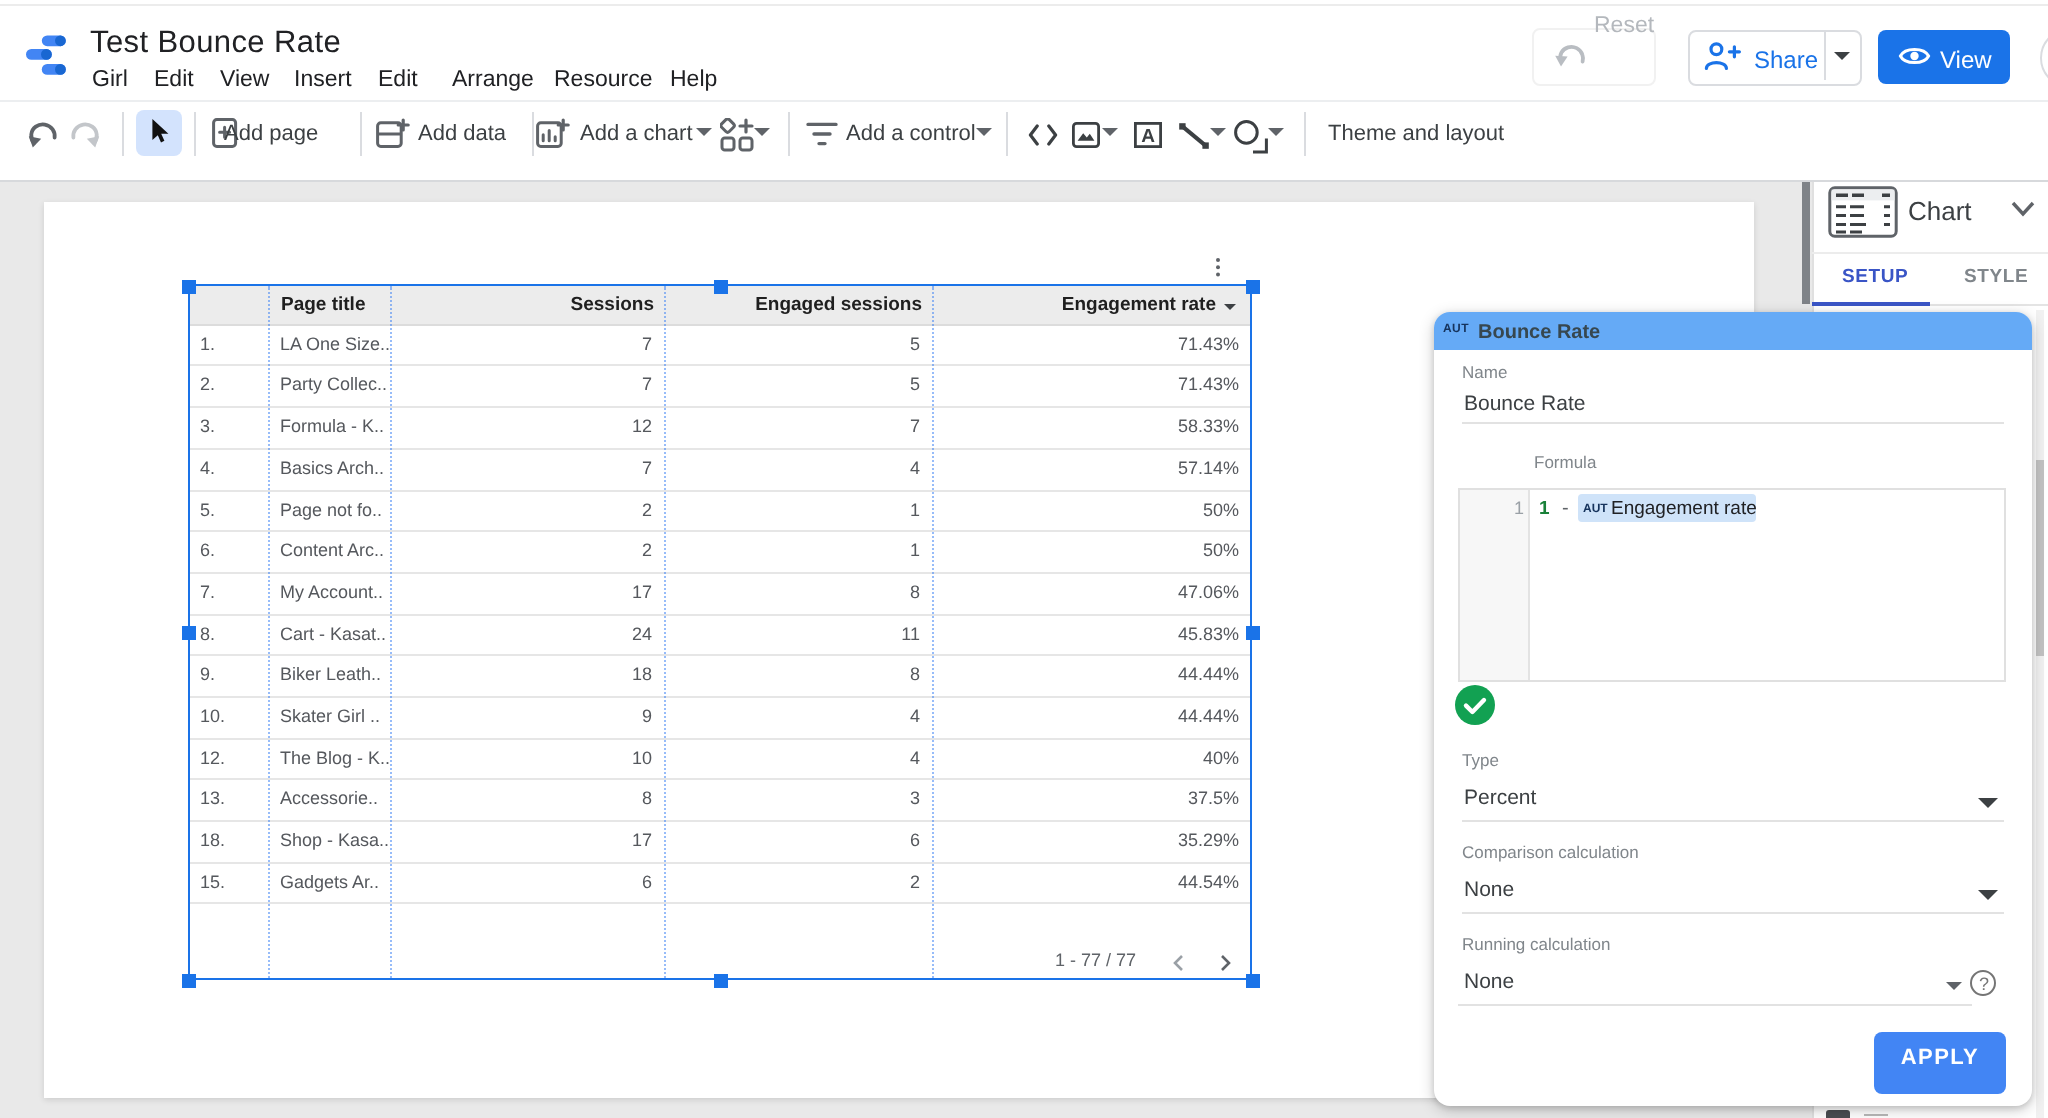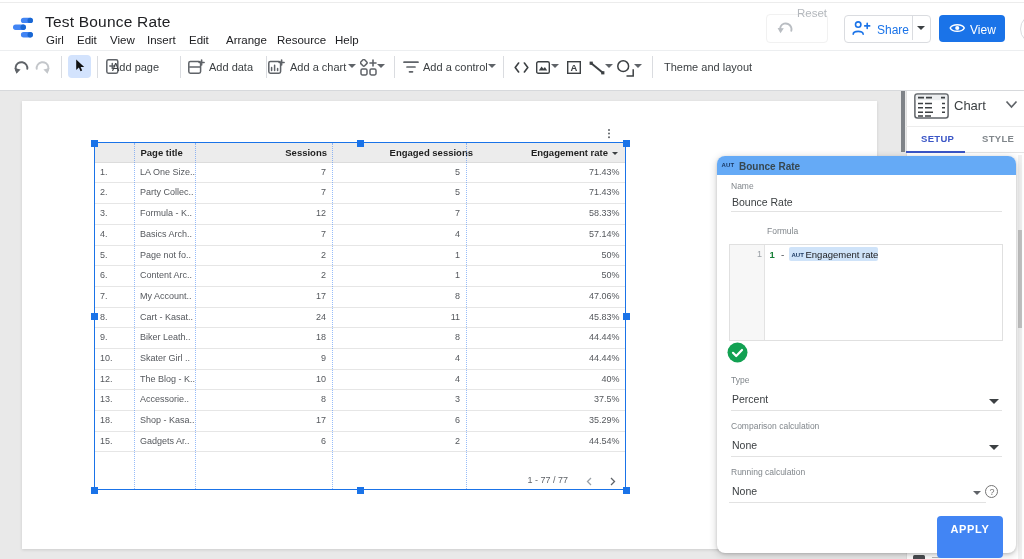--- a/index.html
+++ b/index.html
@@ -156,21 +156,21 @@
   <div class="abs" style="left:22px;top:101px;width:855px;height:448px;background:#fff;box-shadow:0 1px 3px rgba(0,0,0,.12);"></div>
 
   <div class="abs" style="left:900.5px;top:91px;width:4.5px;height:61px;background:#7f8388;"></div>
 
   <div class="abs" style="left:608px;top:129px;width:2.4px;height:2.4px;border-radius:50%;background:#5f6368;box-shadow:0 3.6px 0 #5f6368,0 7.2px 0 #5f6368;"></div>
 
   <div class="abs" id="tbl" style="left:94px;top:142.3px;width:532px;height:348.2px;border:1.6px solid #1a73e8;background:#fff;box-sizing:border-box;font-size:9px;color:#55585d;">
     <div class="abs" style="left:0;top:0;width:100%;height:19.5px;background:#ececec;border-bottom:1px solid #dcdcdc;box-sizing:border-box;"></div>
     <div class="abs hdr" style="left:45.5px;top:0;">Page title</div>
     <div class="abs hdr" style="right:298px;top:0;">Sessions</div>
-    <div class="abs hdr" style="right:152px;top:0;">Engaged sessions</div>
+    <div class="abs hdr" style="right:164px;top:0;">Engaged sessions</div>
     <div class="abs hdr" style="right:17px;top:0;">Engagement rate</div>
     <div class="abs" style="right:7.5px;top:8.5px;width:0;height:0;border-left:3px solid transparent;border-right:3px solid transparent;border-top:3.5px solid #3c4043;"></div>
     <div id="rows" class="abs" style="left:0;top:19.5px;right:0;">
         <div class="row">
           <span class="c0">1.</span>
           <span class="c1">LA One Size..</span>
           <span class="c2">7</span>
           <span class="c3">5</span>
           <span class="c4">71.43%</span>
         </div>
@@ -346,15 +346,15 @@
     <div class="abs dlbl" style="left:14px;top:265px;">Comparison calculation</div>
     <div class="abs dval" style="left:15px;top:283px;">None</div>
     <div class="abs dcaret" style="left:272px;top:289px;"></div>
     <div class="abs" style="left:14px;top:300.5px;width:271px;height:1px;background:#e2e2e2;"></div>
     <div class="abs dlbl" style="left:14px;top:311px;">Running calculation</div>
     <div class="abs dval" style="left:15px;top:329px;">None</div>
     <div class="abs dcaret2" style="left:256px;top:335px;"></div>
     <div class="abs" style="left:11.5px;top:346.5px;width:257px;height:1px;background:#e2e2e2;"></div>
     <div class="abs" style="left:268px;top:329px;width:13px;height:13px;border:1.4px solid #757575;border-radius:50%;box-sizing:border-box;"></div>
     <div class="abs" style="left:272.5px;top:331px;font-size:9px;color:#757575;">?</div>
-    <div class="abs" style="left:220px;top:360px;width:66px;height:42px;background:#4285f4;border-radius:4px;text-align:center;line-height:26.5px;font-size:11px;font-weight:700;letter-spacing:.7px;color:#fff;">APPLY</div>
+    <div class="abs" style="left:220px;top:360px;width:66px;height:31px;background:#4285f4;border-radius:4px;text-align:center;line-height:26.5px;font-size:11px;font-weight:700;letter-spacing:.7px;color:#fff;">APPLY</div>
   </div>
 </div>
 
 </body></html>

